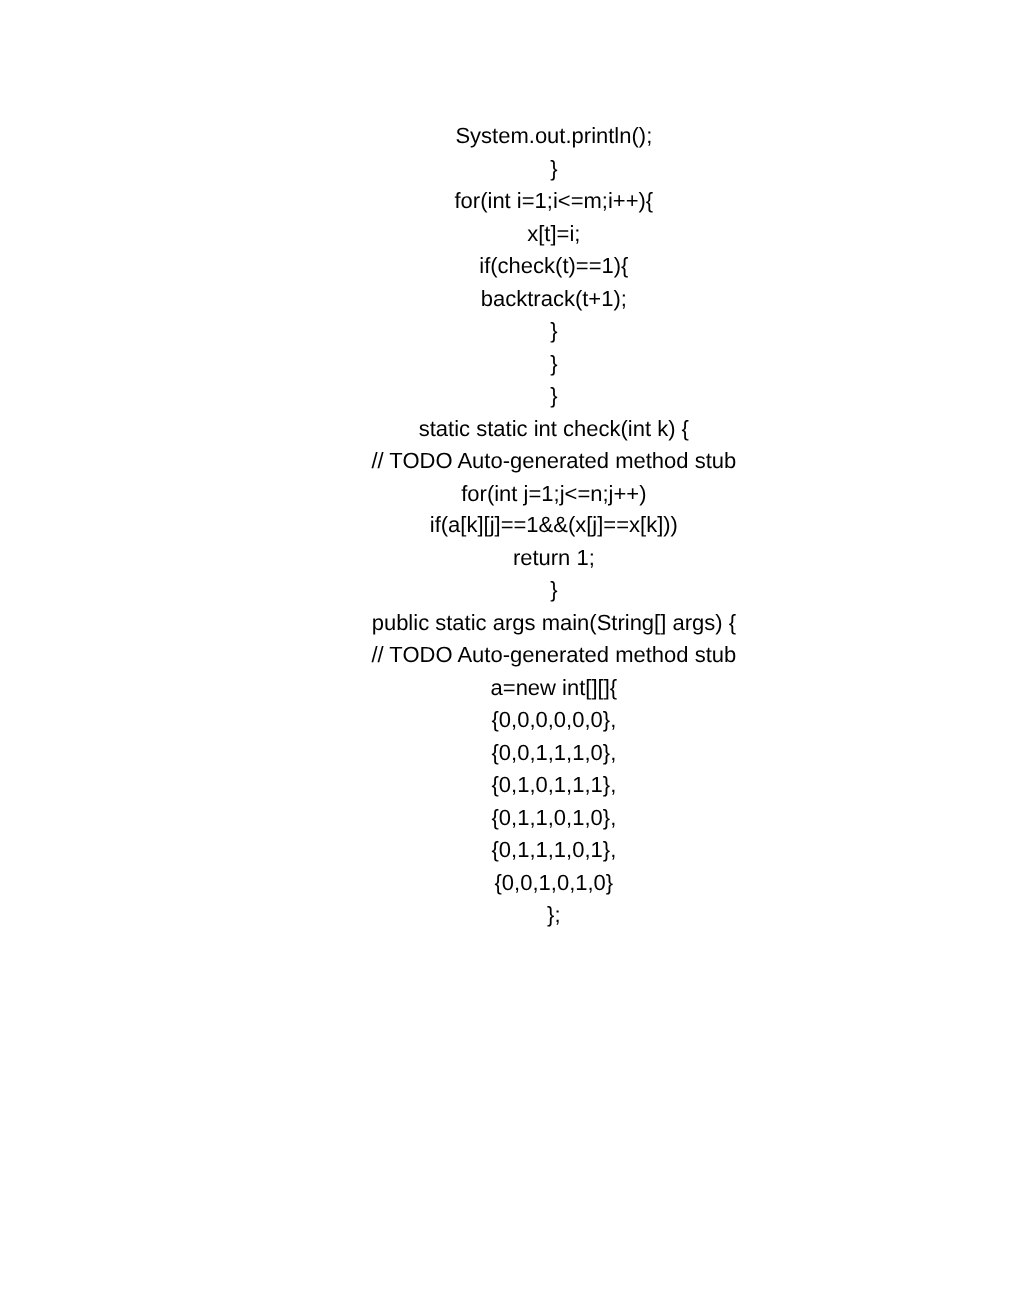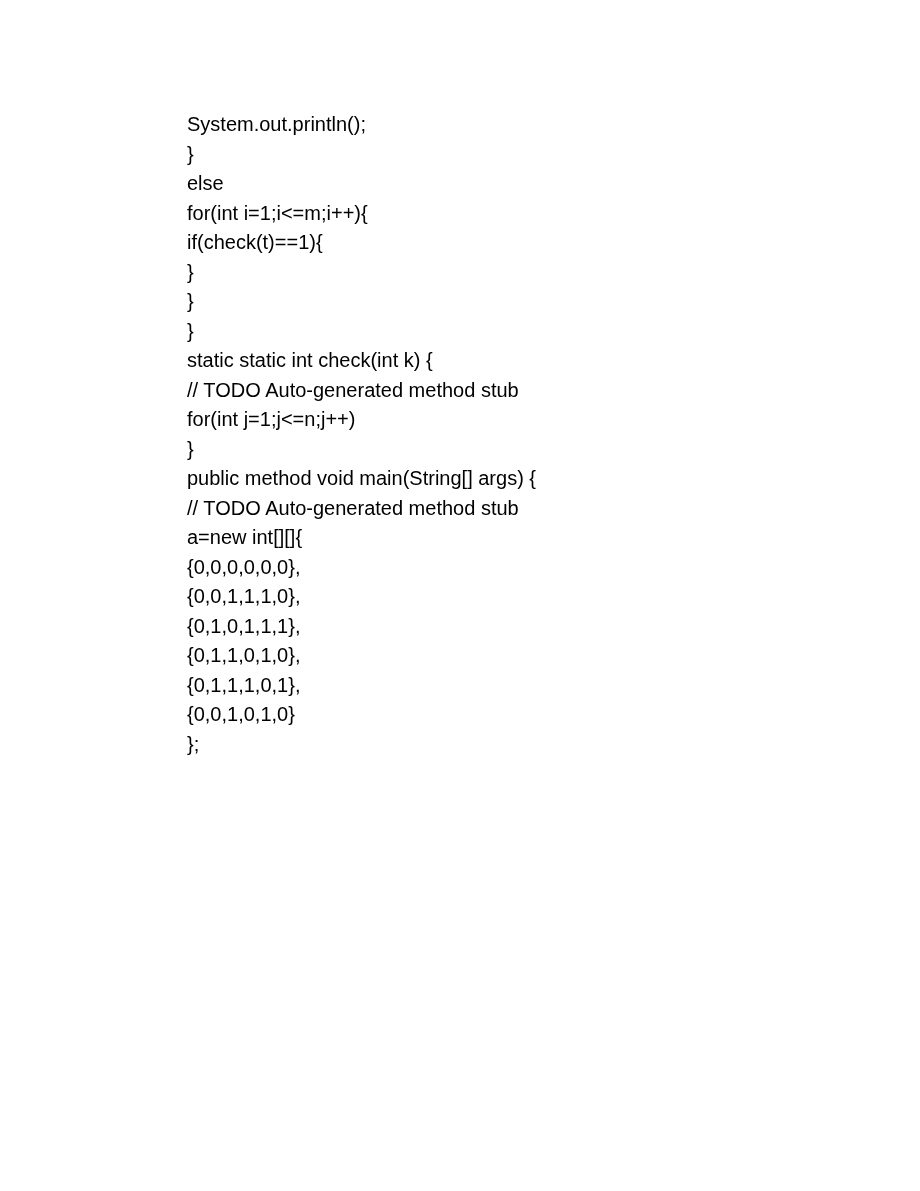--- a/index.html
+++ b/index.html
@@ -15,39 +15,43 @@
       padding-top: 110px;
       padding-left: 187px;
       padding-right: 100px;
     }
     .code-line {
       font-size: 20px;
       line-height: 29.5px;
       color: #000000;
       white-space: pre;
       font-family: "Segoe UI", "Microsoft YaHei", Arial, sans-serif;
+      text-align: center;
     }
   </style>
 </head>
 <body>
 
 <div class="page">
   <div class="code-line">System.out.println();</div>
   <div class="code-line">}</div>
-  <div class="code-line">else</div>
   <div class="code-line">for(int i=1;i&lt;=m;i++){</div>
+  <div class="code-line">x[t]=i;</div>
   <div class="code-line">if(check(t)==1){</div>
+  <div class="code-line">backtrack(t+1);</div>
   <div class="code-line">}</div>
   <div class="code-line">}</div>
   <div class="code-line">}</div>
   <div class="code-line">static static int check(int k) {</div>
   <div class="code-line">// TODO Auto-generated method stub</div>
   <div class="code-line">for(int j=1;j&lt;=n;j++)</div>
+  <div class="code-line">if(a[k][j]==1&amp;&amp;(x[j]==x[k]))</div>
+  <div class="code-line">return 1;</div>
   <div class="code-line">}</div>
-  <div class="code-line">public method void main(String[] args) {</div>
+  <div class="code-line">public static args main(String[] args) {</div>
   <div class="code-line">// TODO Auto-generated method stub</div>
   <div class="code-line">a=new int[][]{</div>
   <div class="code-line">{0,0,0,0,0,0},</div>
   <div class="code-line">{0,0,1,1,1,0},</div>
   <div class="code-line">{0,1,0,1,1,1},</div>
   <div class="code-line">{0,1,1,0,1,0},</div>
   <div class="code-line">{0,1,1,1,0,1},</div>
   <div class="code-line">{0,0,1,0,1,0}</div>
   <div class="code-line">};</div>
 </div>

